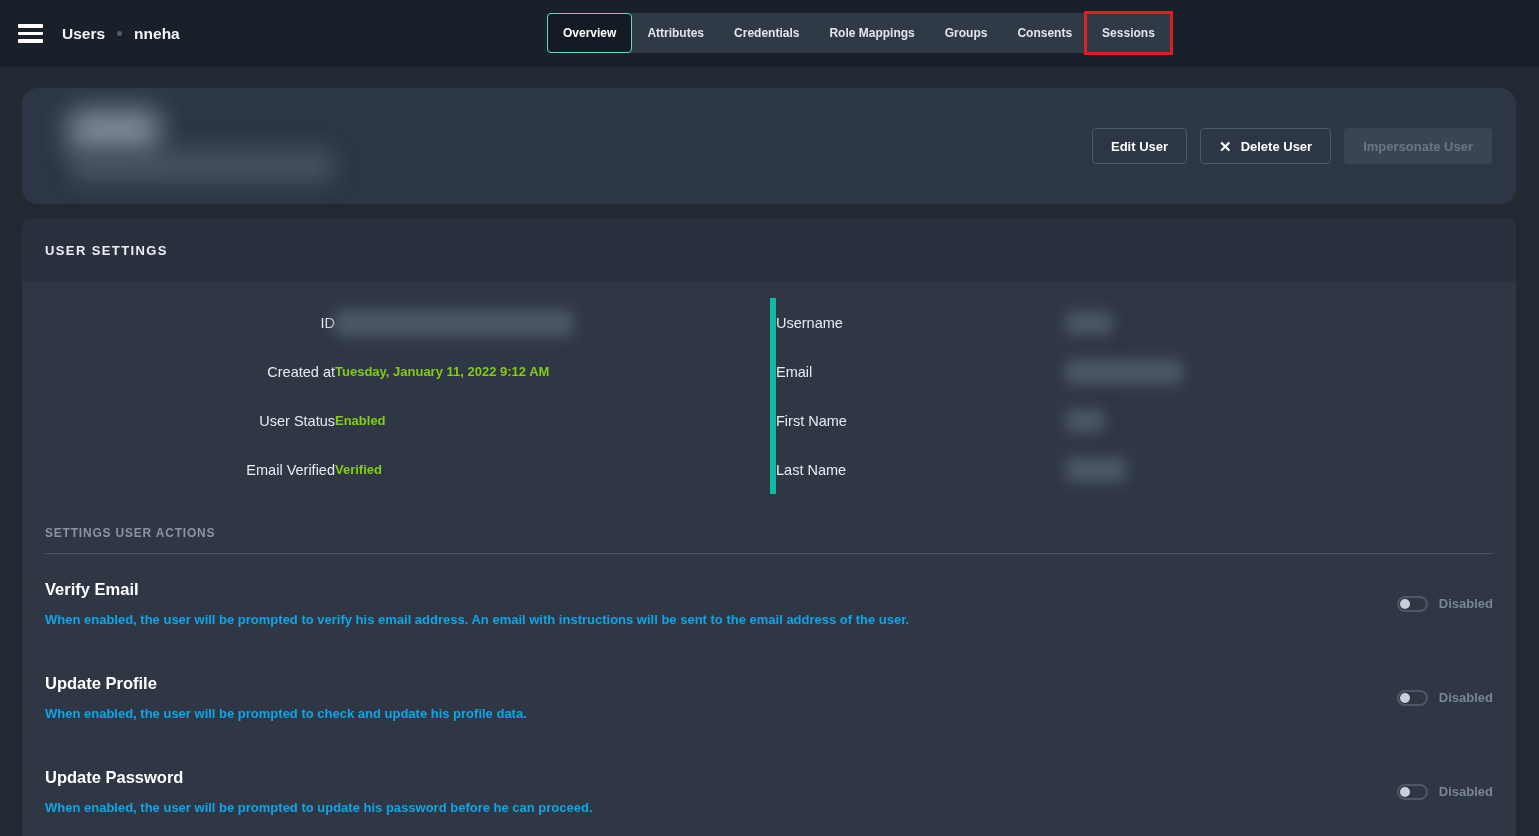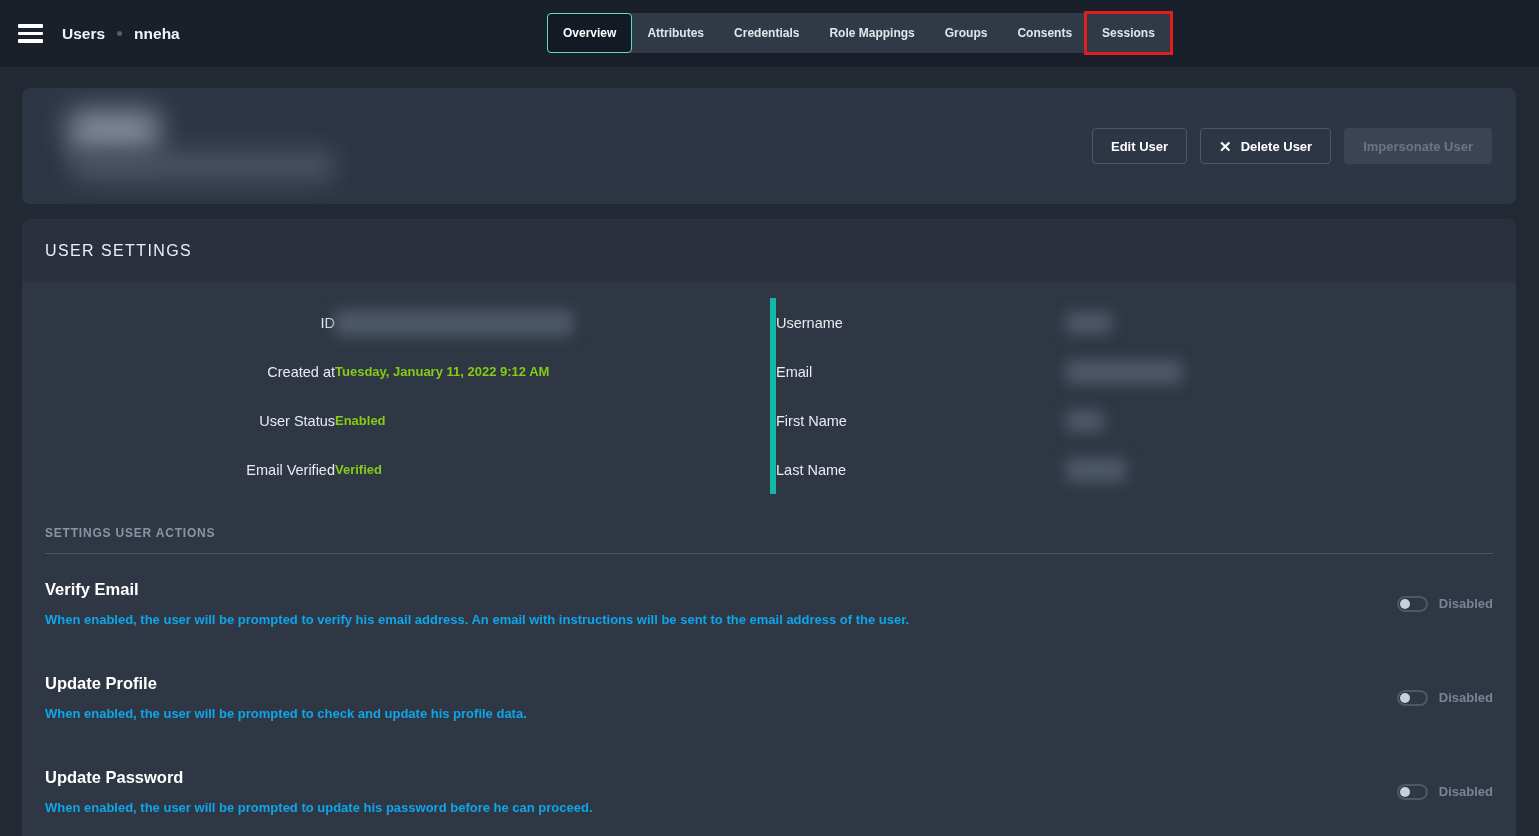--- a/index.html
+++ b/index.html
@@ -42,21 +42,21 @@
     background:#141a23; border:1px solid #5edcc2;
     border-radius:4px; color:#ffffff;
   }
   .annotation-box {
     position:absolute; inset:-2px -3px;
     border:3px solid #de1f1f; pointer-events:none;
   }
 
   
   .content { padding:21px 23px 0 22px; }
-  .card { background:#2d3644; border-radius:8px; }
+  .card { background:#2d3644; border-radius:16px; }
 
   .profile-card { height:116px; position:relative; margin-bottom:15px; overflow:hidden; }
   .blob { position:absolute; border-radius:8px; }
   .blob-name  { left:47px; top:22px; width:90px;  height:44px; background:#97a1b0; filter:blur(14px); opacity:.8; }
   .blob-sub   { left:50px; top:62px; width:262px; height:32px; background:#4b5565; filter:blur(12px); opacity:.9; }
 
   .profile-actions {
     position:absolute; right:24px; top:50%; transform:translateY(-50%);
     display:flex; gap:13px;
   }
@@ -68,21 +68,21 @@
   .btn-outline { border:1px solid #4d5765; color:#ffffff; background:transparent; }
   .btn-disabled { background:#3a4453; color:#6b7584; border:1px solid transparent; cursor:default; }
   .x-icon { font-size:15px; line-height:1; }
 
   
   .settings-card { border-radius:8px 8px 0 0; height:617px; background:#2f3744; overflow:hidden; }
   .settings-header {
     height:63px; background:#2a303d;
     display:flex; align-items:center; padding-left:23px;
   }
-  .settings-title { font-size:16px; font-weight:normal; letter-spacing:1.4px; color:#eceff3; }
+  .settings-title { font-size:13px; font-weight:bold; letter-spacing:1.4px; color:#eceff3; }
 
   .fields { display:flex; padding:16px 0 10px 0; }
   .col-left  { width:748px; padding-left:23px;text-align:right; }
   .col-right { flex:1; border-left:6px solid #14b8a6; }
   .field-row { height:49px; display:flex; align-items:center; }
   .field-label { width:290px; font-size:14.5px; color:#e8ecf0; }
   .field-value { font-size:13px; font-weight:bold; color:#84cc16; }
   .redact { display:inline-block; background:#4d5868; filter:blur(7px); border-radius:4px; }
   .redact-id    { width:238px; height:26px; }
   .redact-sm    { width:46px;  height:22px; }

